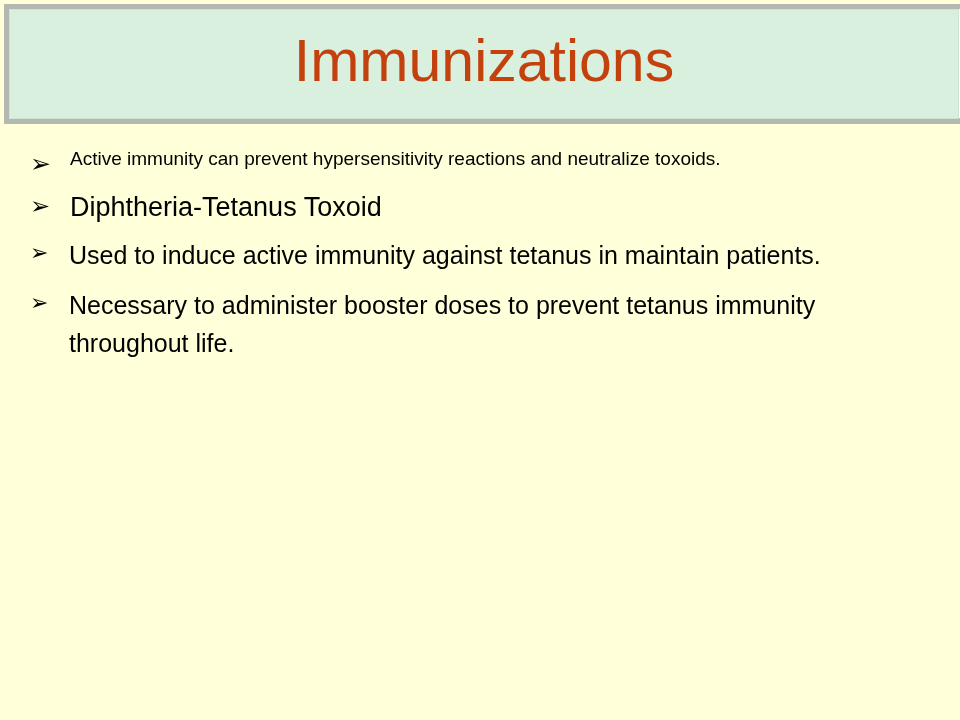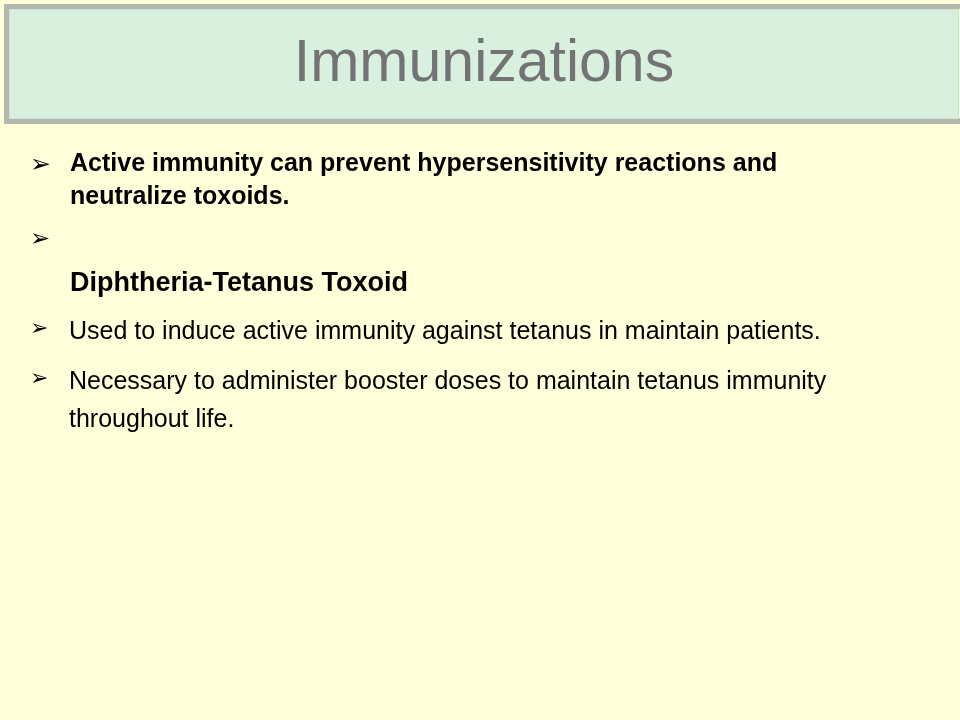--- a/index.html
+++ b/index.html
@@ -62,21 +62,21 @@
     height: 110px;
     background: #d9f0df;
     border: 1px solid #cbe4d2;
     box-sizing: border-box;
     display: flex;
     align-items: center;
     justify-content: center;
   }
 
   .slide-title {
-    color: #737373;
+    color: #c2410c;
     font-family: "Liberation Sans", sans-serif;
     font-size: 59px;
     font-weight: normal;
     line-height: 1;
     letter-spacing: 0px;
     white-space: nowrap;
     margin: 0;
     padding: 0 0 6px 0;
   }
 
@@ -114,25 +114,25 @@
   }
 
   .bullet-text {
     flex: 1 1 auto;
     line-height: 1.32;
   }
 
   
   .size-lg { font-size: 29px; }
   .size-lg .bullet-marker { font-size: 25px; width: 40px; padding-top: 1px; }
-  .size-lg .bullet-text { font-size: 25px; max-width: 790px; font-weight: bold; }
+  .size-lg .bullet-text { font-size: 19px; max-width: 790px; }
 
   .size-lg-b { font-size: 27px; }
   .size-lg-b .bullet-marker { font-size: 24px; width: 40px; padding-top: 1px; }
-  .size-lg-b .bullet-text { font-size: 27px; font-weight: bold; max-width: 790px; margin-top: 43px; }
+  .size-lg-b .bullet-text { font-size: 27px; font-weight: normal; max-width: 790px; }
 
   .size-md { font-size: 25px; }
   .size-md .bullet-marker { font-size: 22px; width: 39px; padding-top: 2px; }
   .size-md .bullet-text { font-size: 25px; line-height: 1.52; max-width: 840px; }
 
   .gap-1 { margin-bottom: 10px; }
   .gap-2 { margin-bottom: 10px; }
   .gap-3 { margin-bottom: 12px; }
 </style>
 </head>
@@ -162,19 +162,19 @@
         <span class="bullet-text">Diphtheria-Tetanus Toxoid</span>
       </li>
 
       <li class="bullet-item size-md gap-3">
         <span class="bullet-marker">➢</span>
         <span class="bullet-text">Used to induce active immunity against tetanus in maintain patients.</span>
       </li>
 
       <li class="bullet-item size-md">
         <span class="bullet-marker">➢</span>
-        <span class="bullet-text">Necessary to administer booster doses to maintain tetanus immunity throughout life.</span>
+        <span class="bullet-text">Necessary to administer booster doses to prevent tetanus immunity throughout life.</span>
       </li>
 
     </ul>
   </div>
 
 </div>
 
 </body></html>

